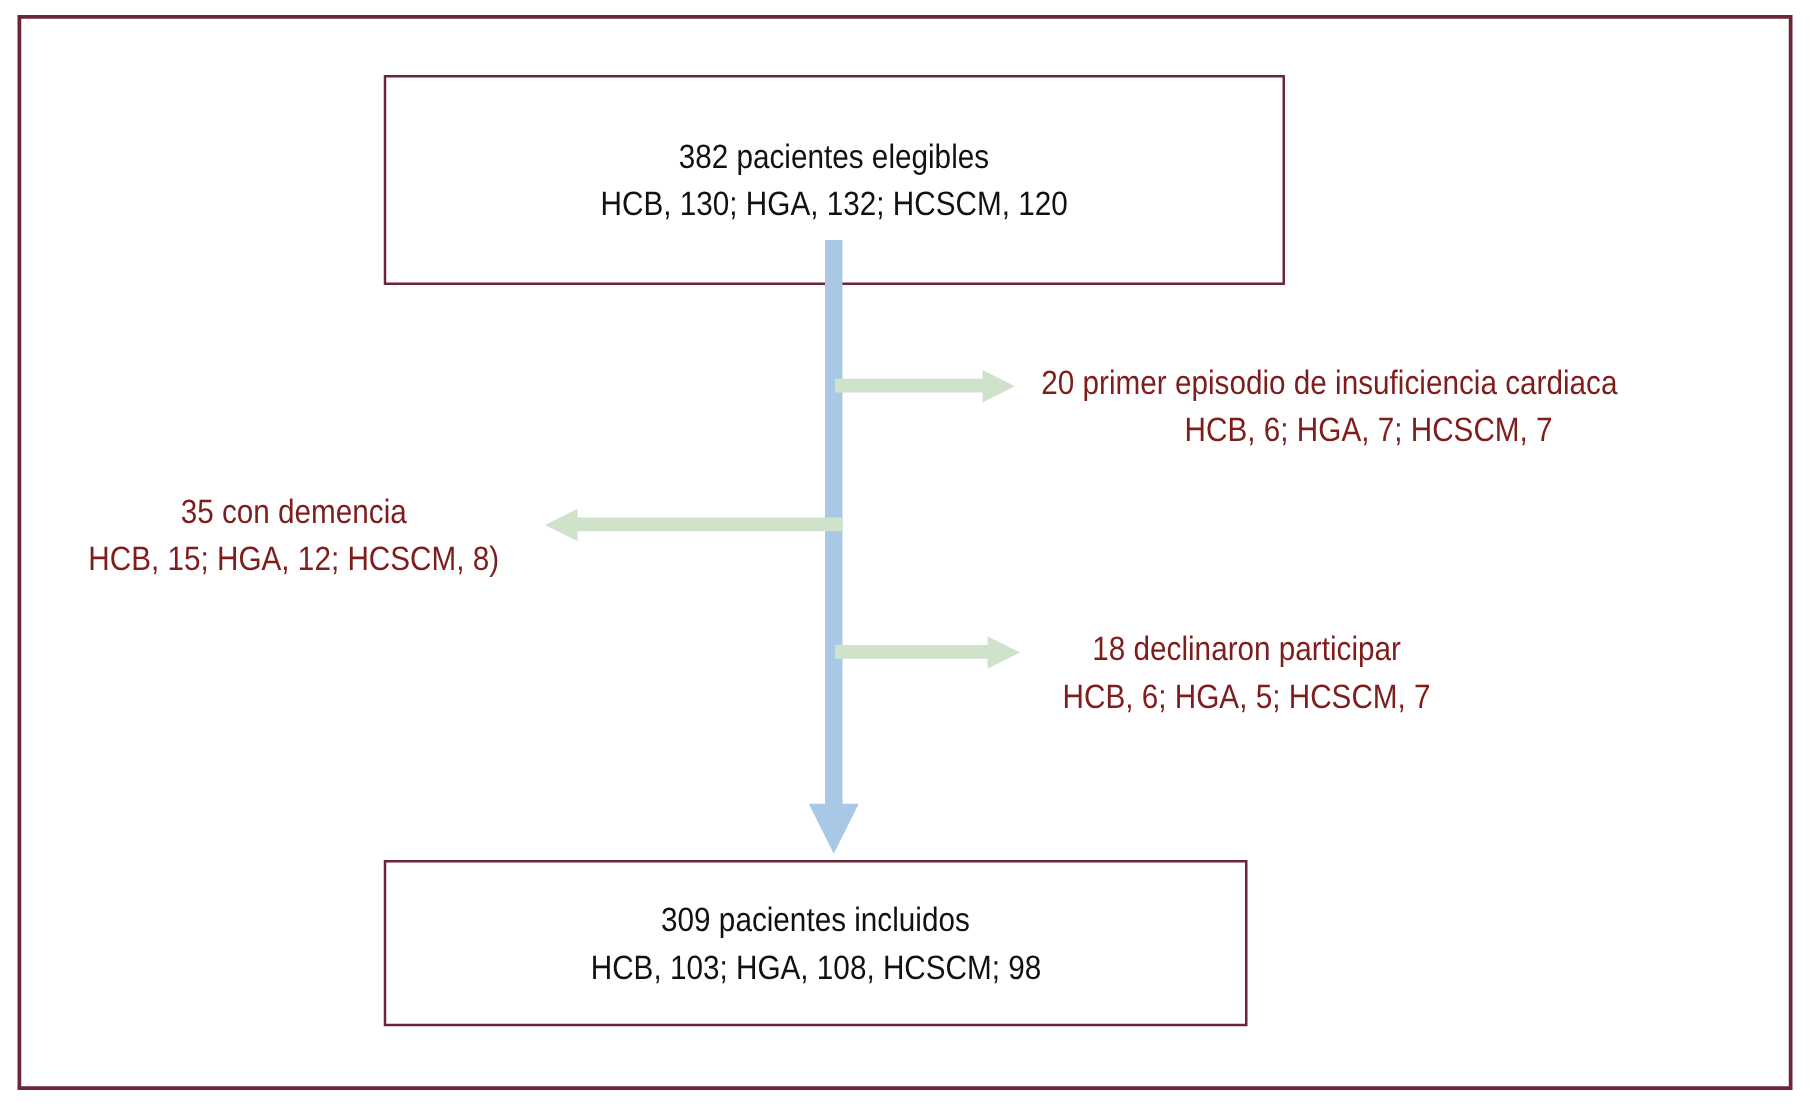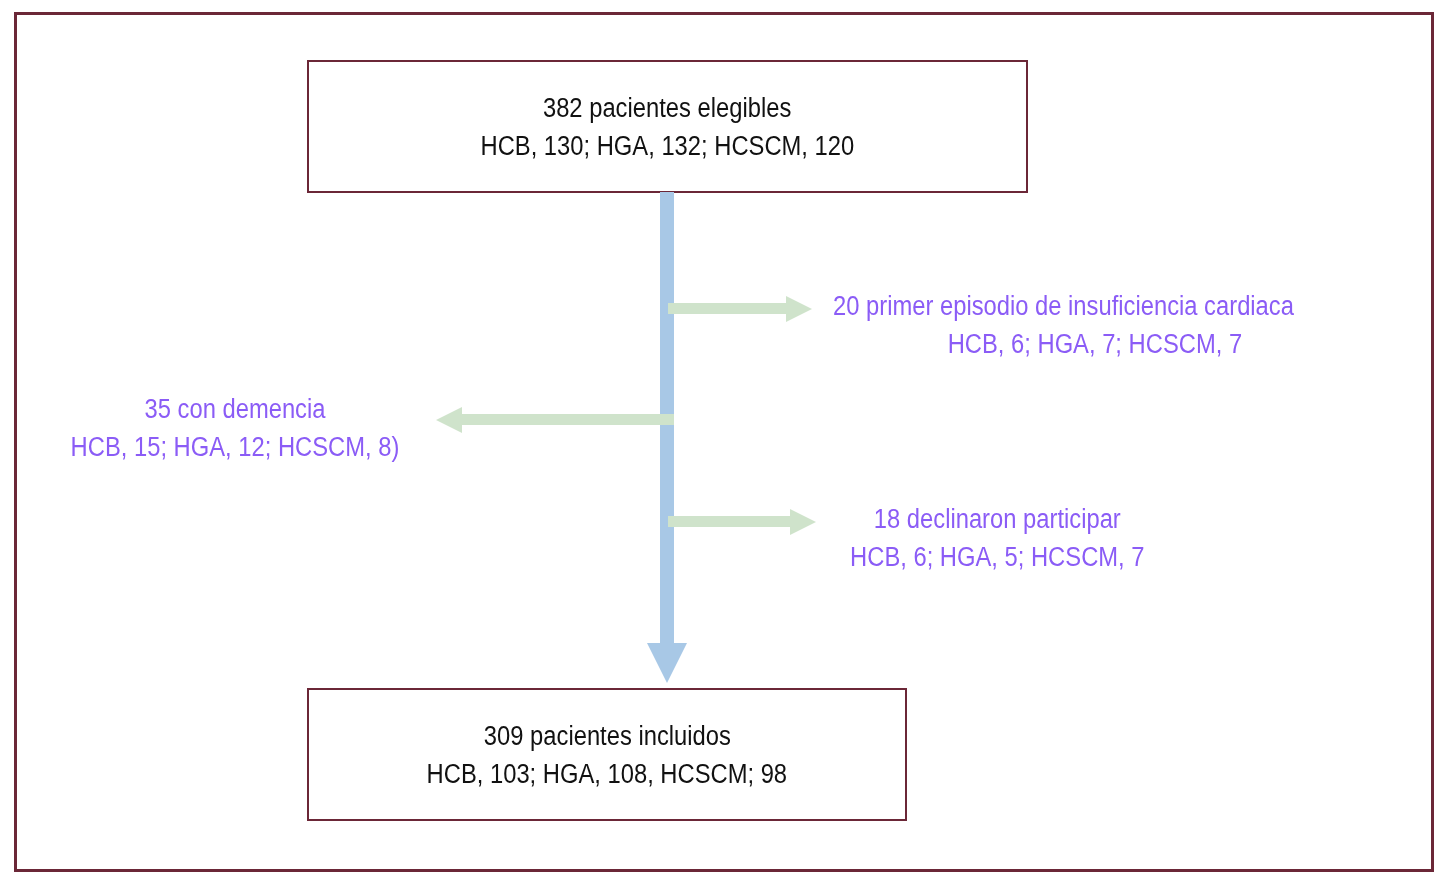--- a/index.html
+++ b/index.html
@@ -35,26 +35,26 @@
     box-sizing: border-box;
     display: flex;
     flex-direction: column;
     align-items: center;
     justify-content: center;
   }
   #box-eligible {
     left: 307px;
     top: 60px;
     width: 721px;
-    height: 133px;
+    height: 168px;
   }
   #box-included {
     left: 307px;
     top: 688px;
-    width: 600px;
+    width: 691px;
     height: 133px;
   }
   .box-line {
     color: #111111;
     font-size: 27px;
     line-height: 38px;
     letter-spacing: 0px;
     white-space: nowrap;
     text-align: center;
     transform: scaleX(0.88);
@@ -102,21 +102,21 @@
   }
   #branch1-shaft { left: 668px; top: 303px; width: 120px; }
   #branch1-head  { left: 786px; top: 296px; }
   #branch2-shaft { left: 458px; top: 414px; width: 216px; }
   #branch2-head  { left: 436px; top: 407px; }
   #branch3-shaft { left: 668px; top: 516px; width: 124px; }
   #branch3-head  { left: 790px; top: 509px; }
   
   .branch-label {
     position: absolute;
-    color: #8b5cf6;
+    color: #7f1d1d;
     font-size: 27px;
     line-height: 38px;
     white-space: nowrap;
   }
   .branch-label .l {
     display: block;
     transform: scaleX(0.88);
   }
   #label-hf {
     left: 833px;

